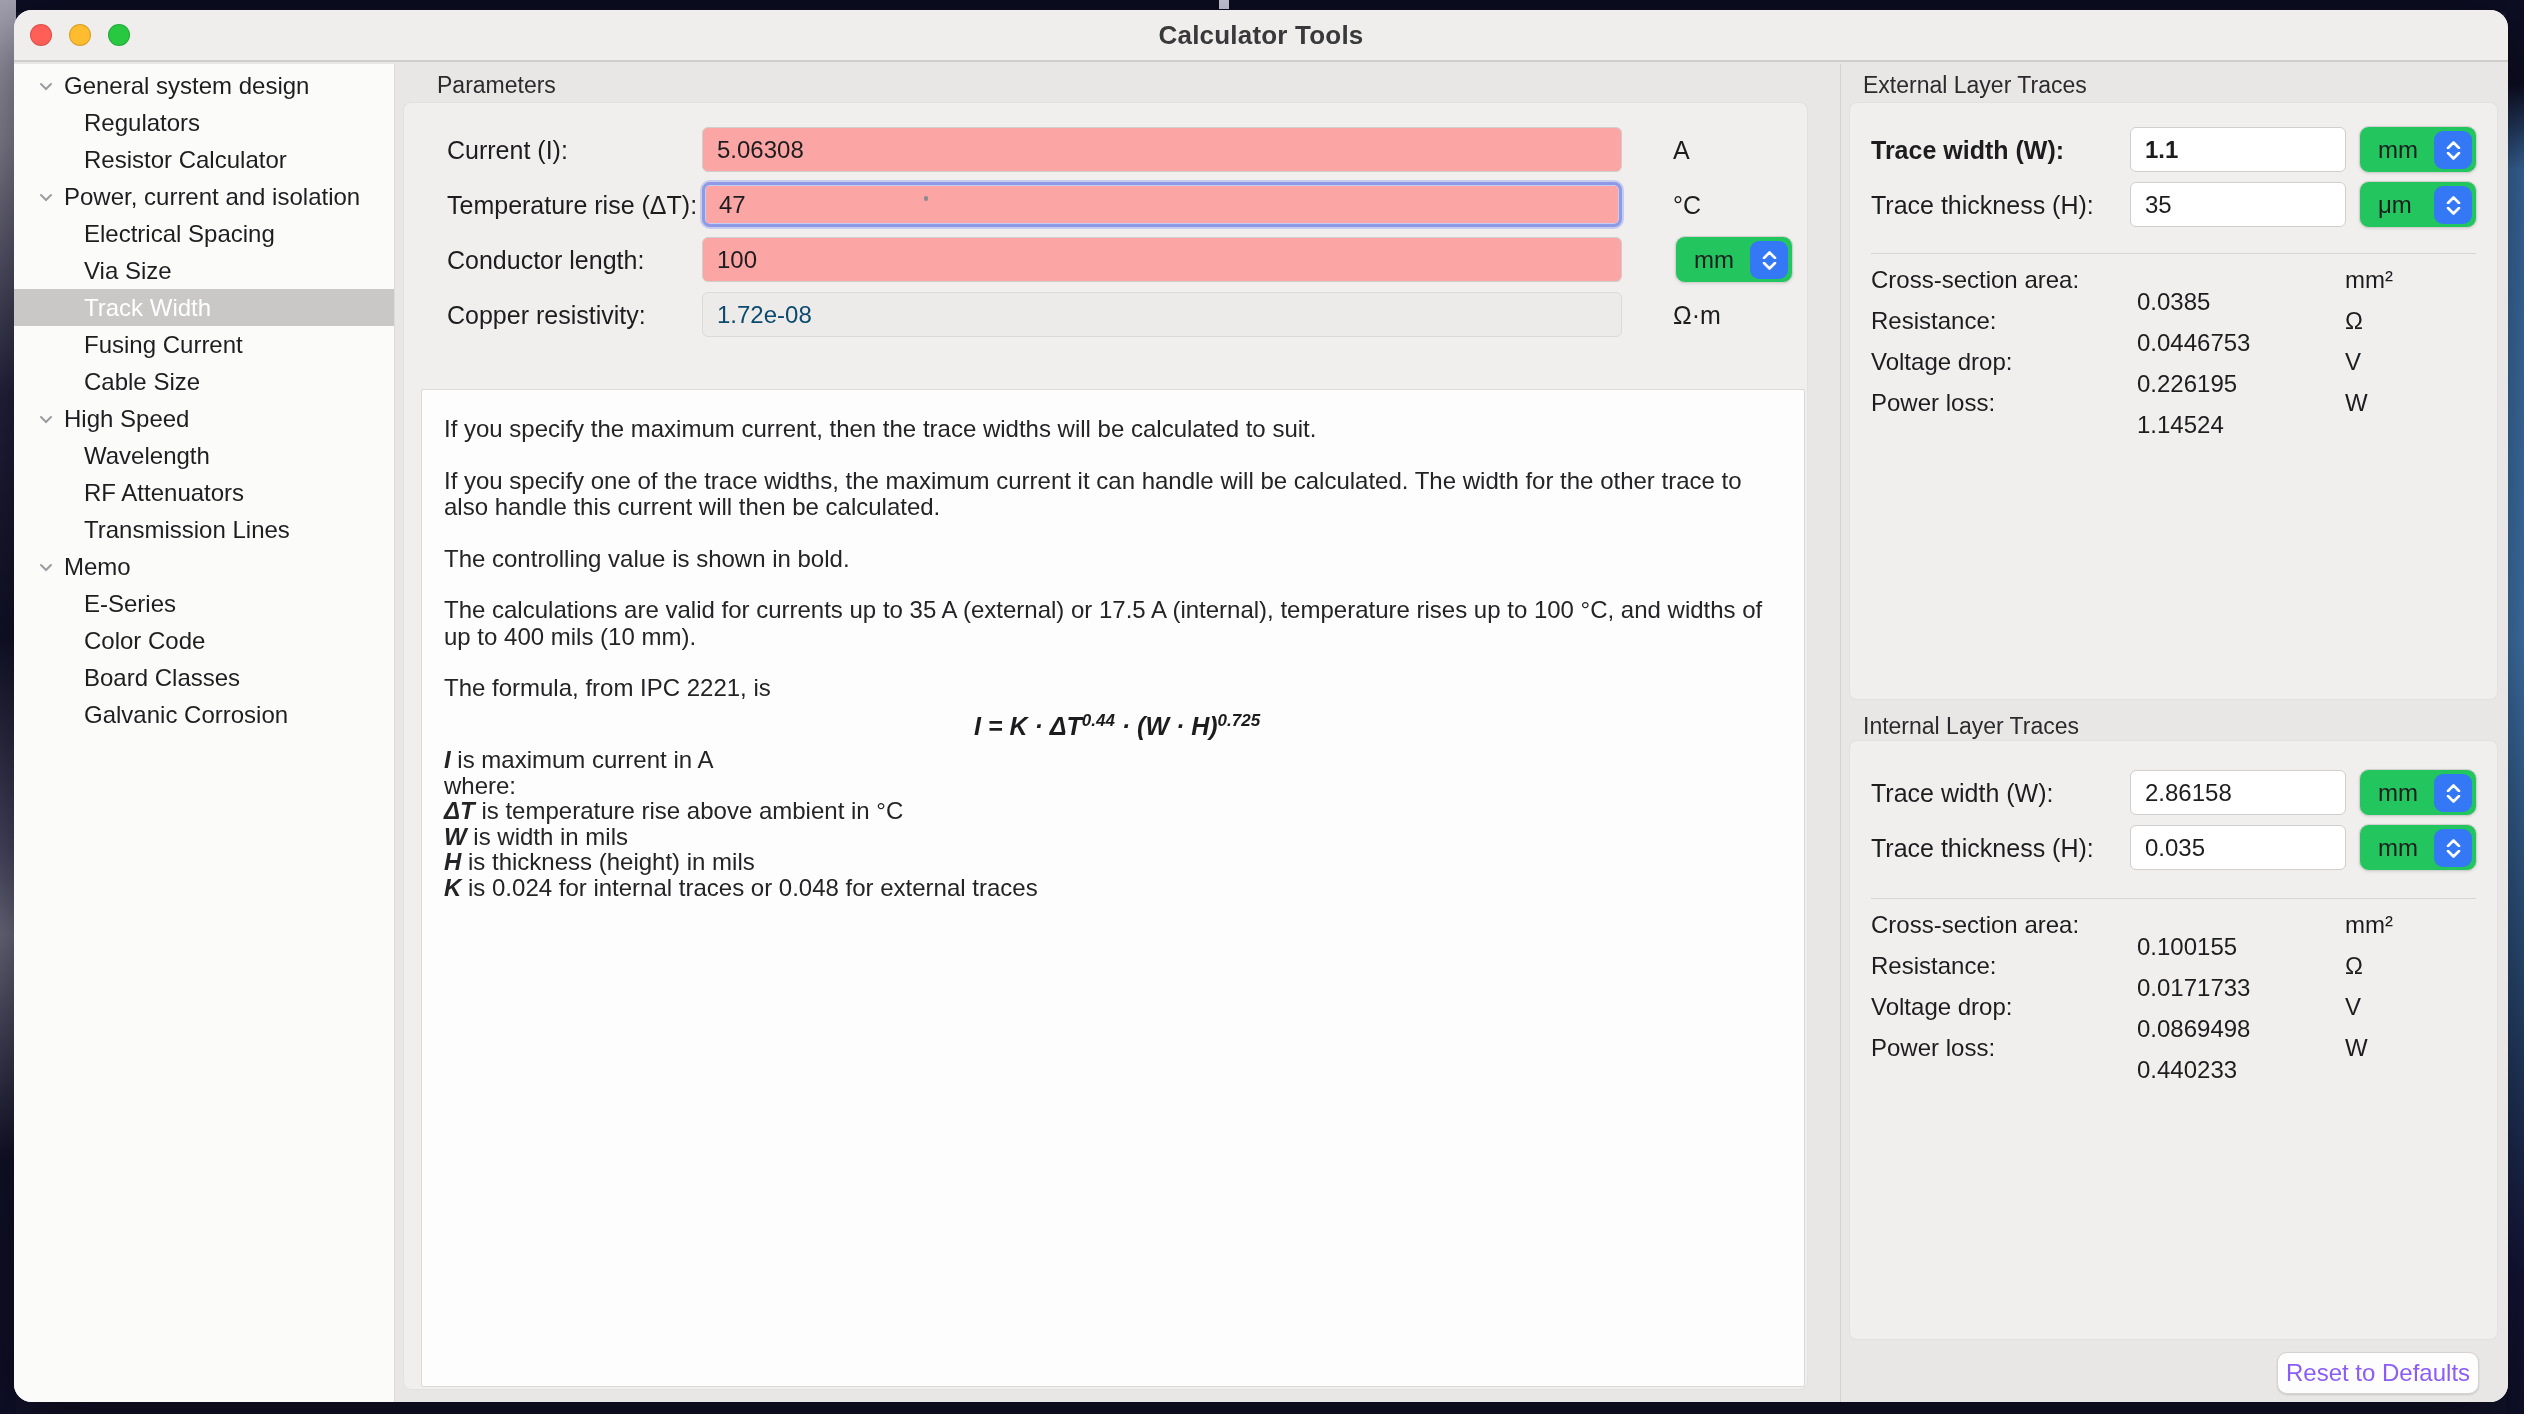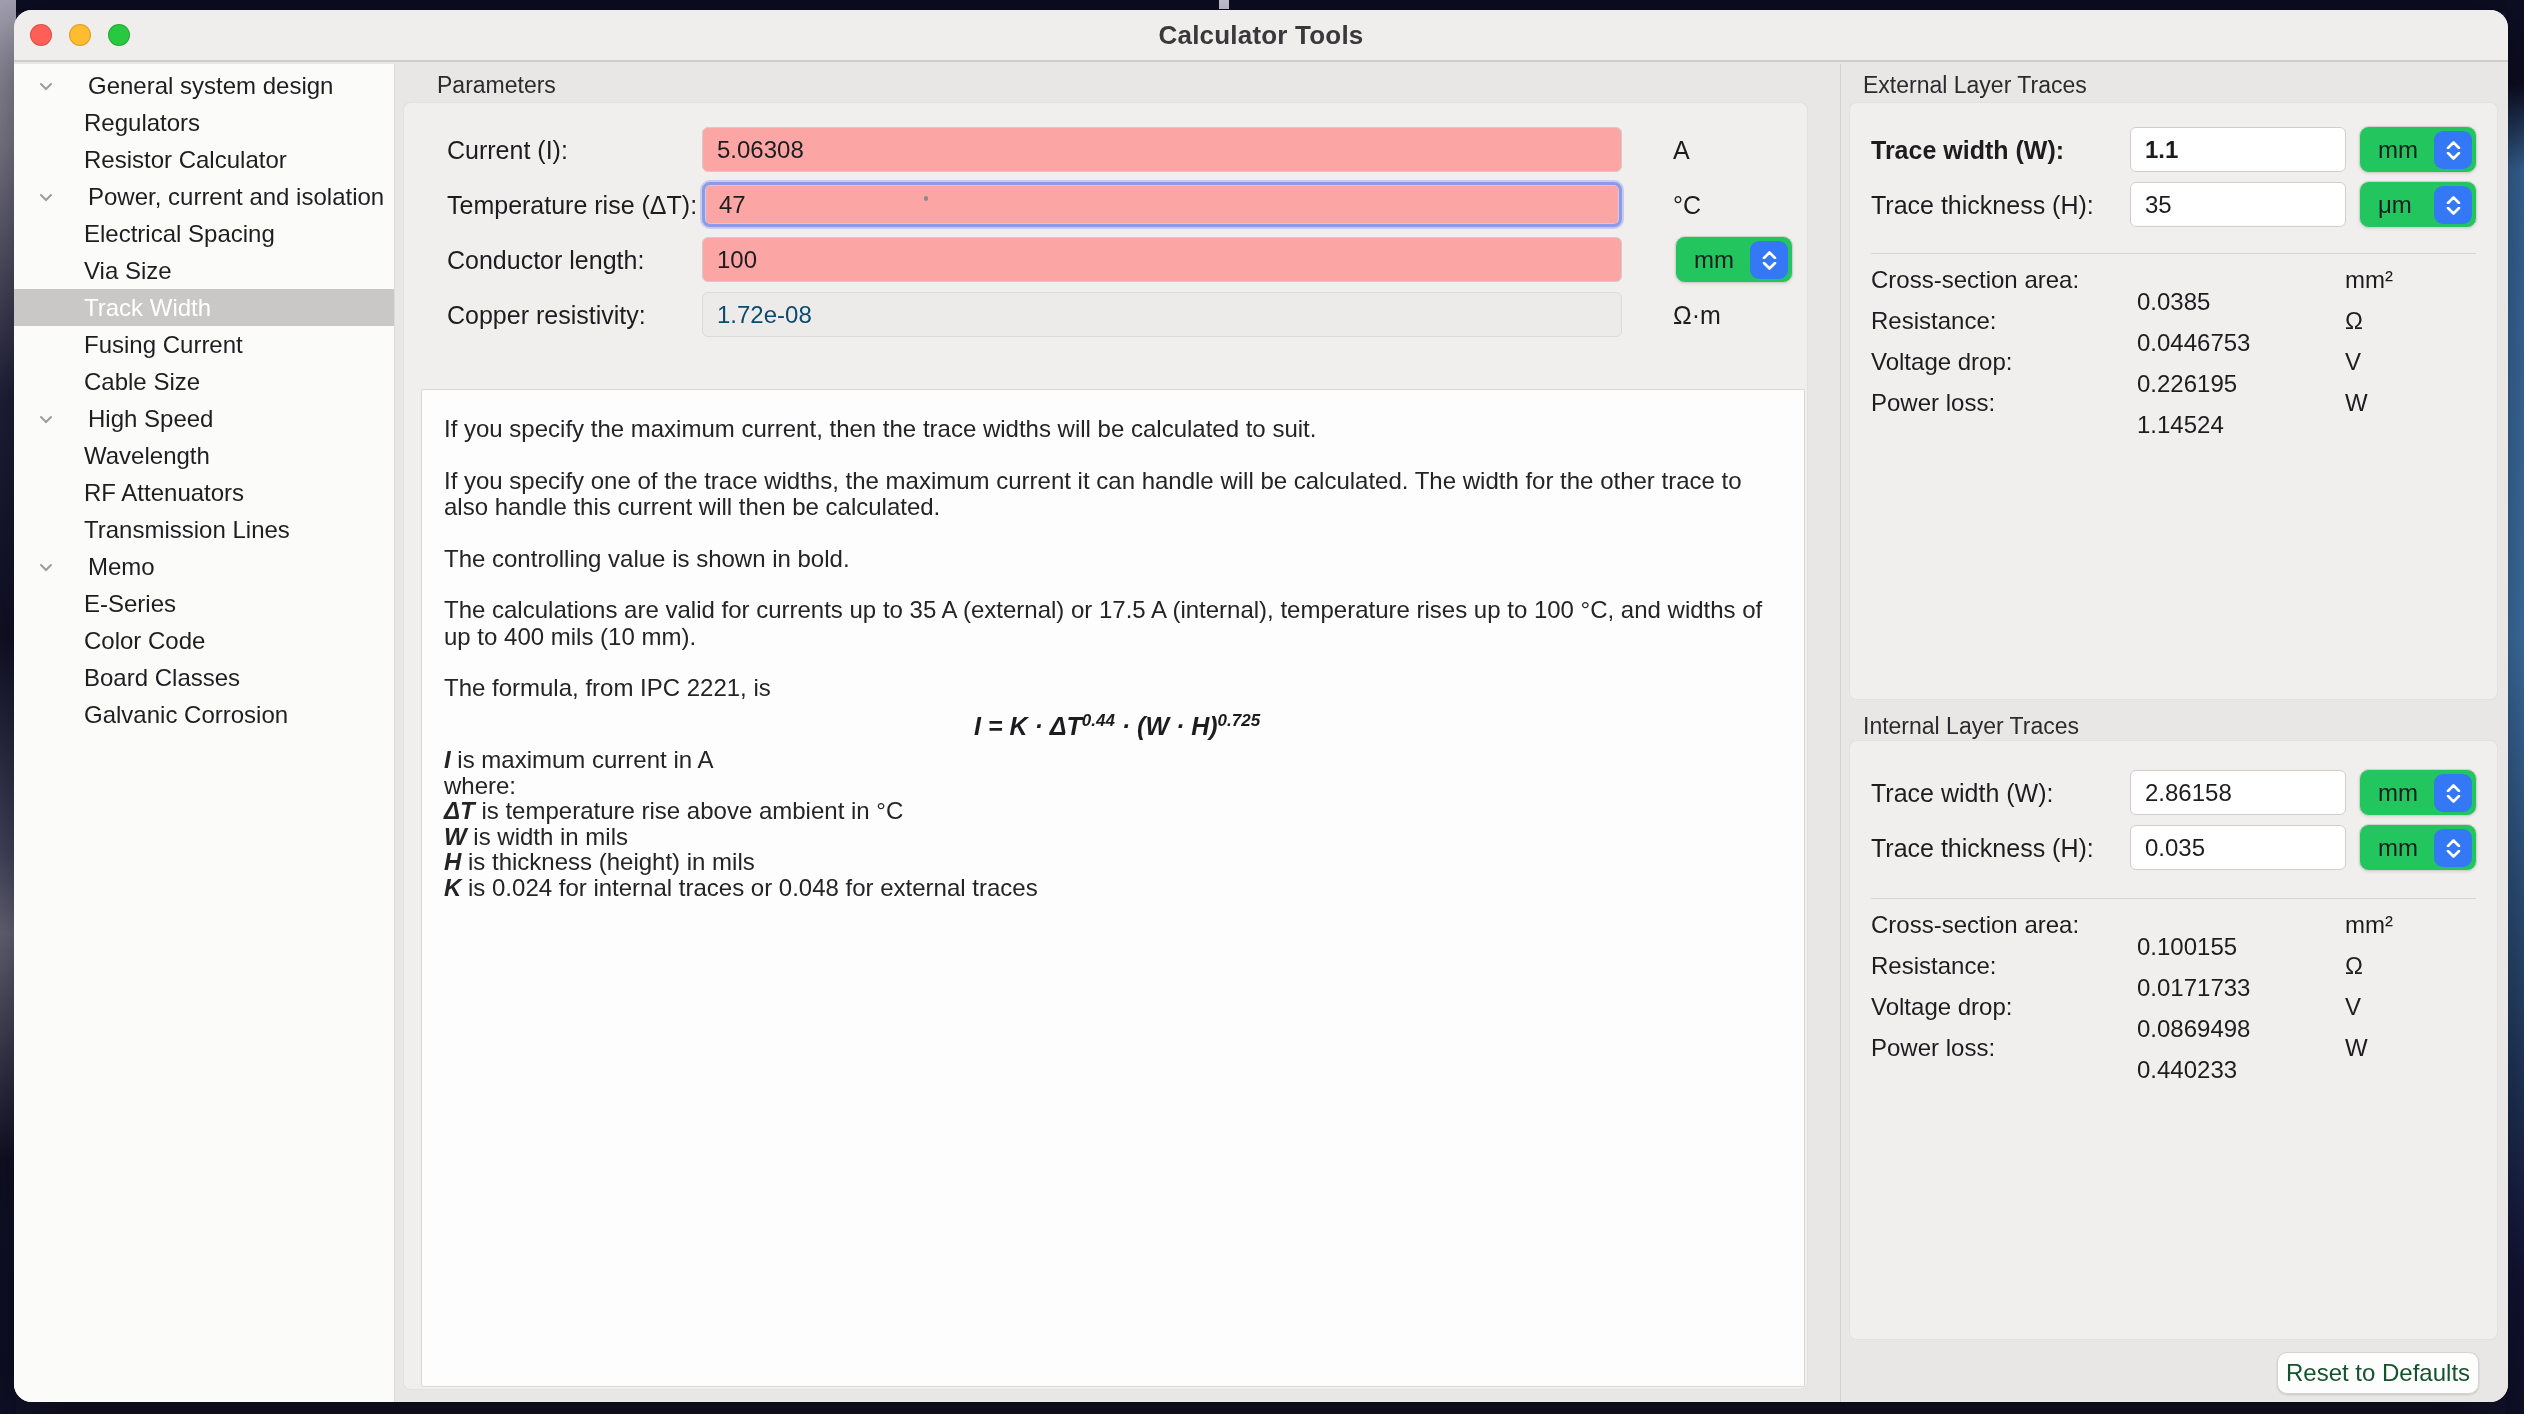--- a/index.html
+++ b/index.html
@@ -31,21 +31,21 @@
   .light { width:22px; height:22px; border-radius:50%; border:1px solid rgba(0,0,0,.15); }
   .light.red    { background:#ff5f57; }
   .light.yellow { background:#febc2e; }
   .light.green  { background:#28c840; }
 
   .content { position:absolute; top:54px; left:0; right:0; bottom:0; display:flex; }
 
   
   .sidebar { width:381px; background:#fbfbfa; border-right:1px solid #dcdbd9; padding-top:3px; }
   .tree-row { height:37px; display:flex; align-items:center; font-size:24px; color:#1e1e20; position:relative; }
-  .tree-row.level0 { padding-left:74px; }
+  .tree-row.level0 { padding-left:50px; }
   .tree-row.level1 { padding-left:70px; }
   .tree-row.selected { background:#c9c8c7; color:#ffffff; }
   .chev { position:absolute; left:20px; top:7px; width:24px; height:24px; }
 
   
   .center { flex:1; position:relative; background:#e8e7e5; }
   .section-label { position:absolute; font-size:23px; color:#2b2b2d; }
   .center .section-label { left:42px; top:8px; }
   .param-box { position:absolute; left:8px; right:32px; top:38px; bottom:12px;
     background:#f0efee; border:1px solid rgba(0,0,0,.055); border-radius:8px; }
@@ -100,21 +100,21 @@
   .t-row .combo { left:509px; top:-1px; }
 
   .sep { position:absolute; left:21px; right:21px; top:150px; border-top:1px solid #d7d6d4; }
 
   .r-row { position:absolute; left:0; right:0; height:40px; padding-left:21px; display:flex; align-items:center; font-size:24px; }
   .r-value { position:absolute; left:287px;margin-top:44px; }
   .r-unit  { position:absolute; left:495px; }
 
   .reset-btn { position:absolute; right:29px; bottom:8px; width:202px; height:42px;
     background:#fdfdfd; border:1px solid #d4d3d1; border-radius:10px;
-    box-shadow:0 1px 2px rgba(0,0,0,.14); font-family:inherit; font-size:24px; color:#14532d;
+    box-shadow:0 1px 2px rgba(0,0,0,.14); font-family:inherit; font-size:24px; color:#8b5cf6;
     display:flex; align-items:center; justify-content:center; }
 </style>
 </head>
 <body>
 
 <div class="bg-top"></div>
 <div class="bg-left"></div>
 <div class="bg-right"></div>
 <div class="bg-notch"></div>
 

